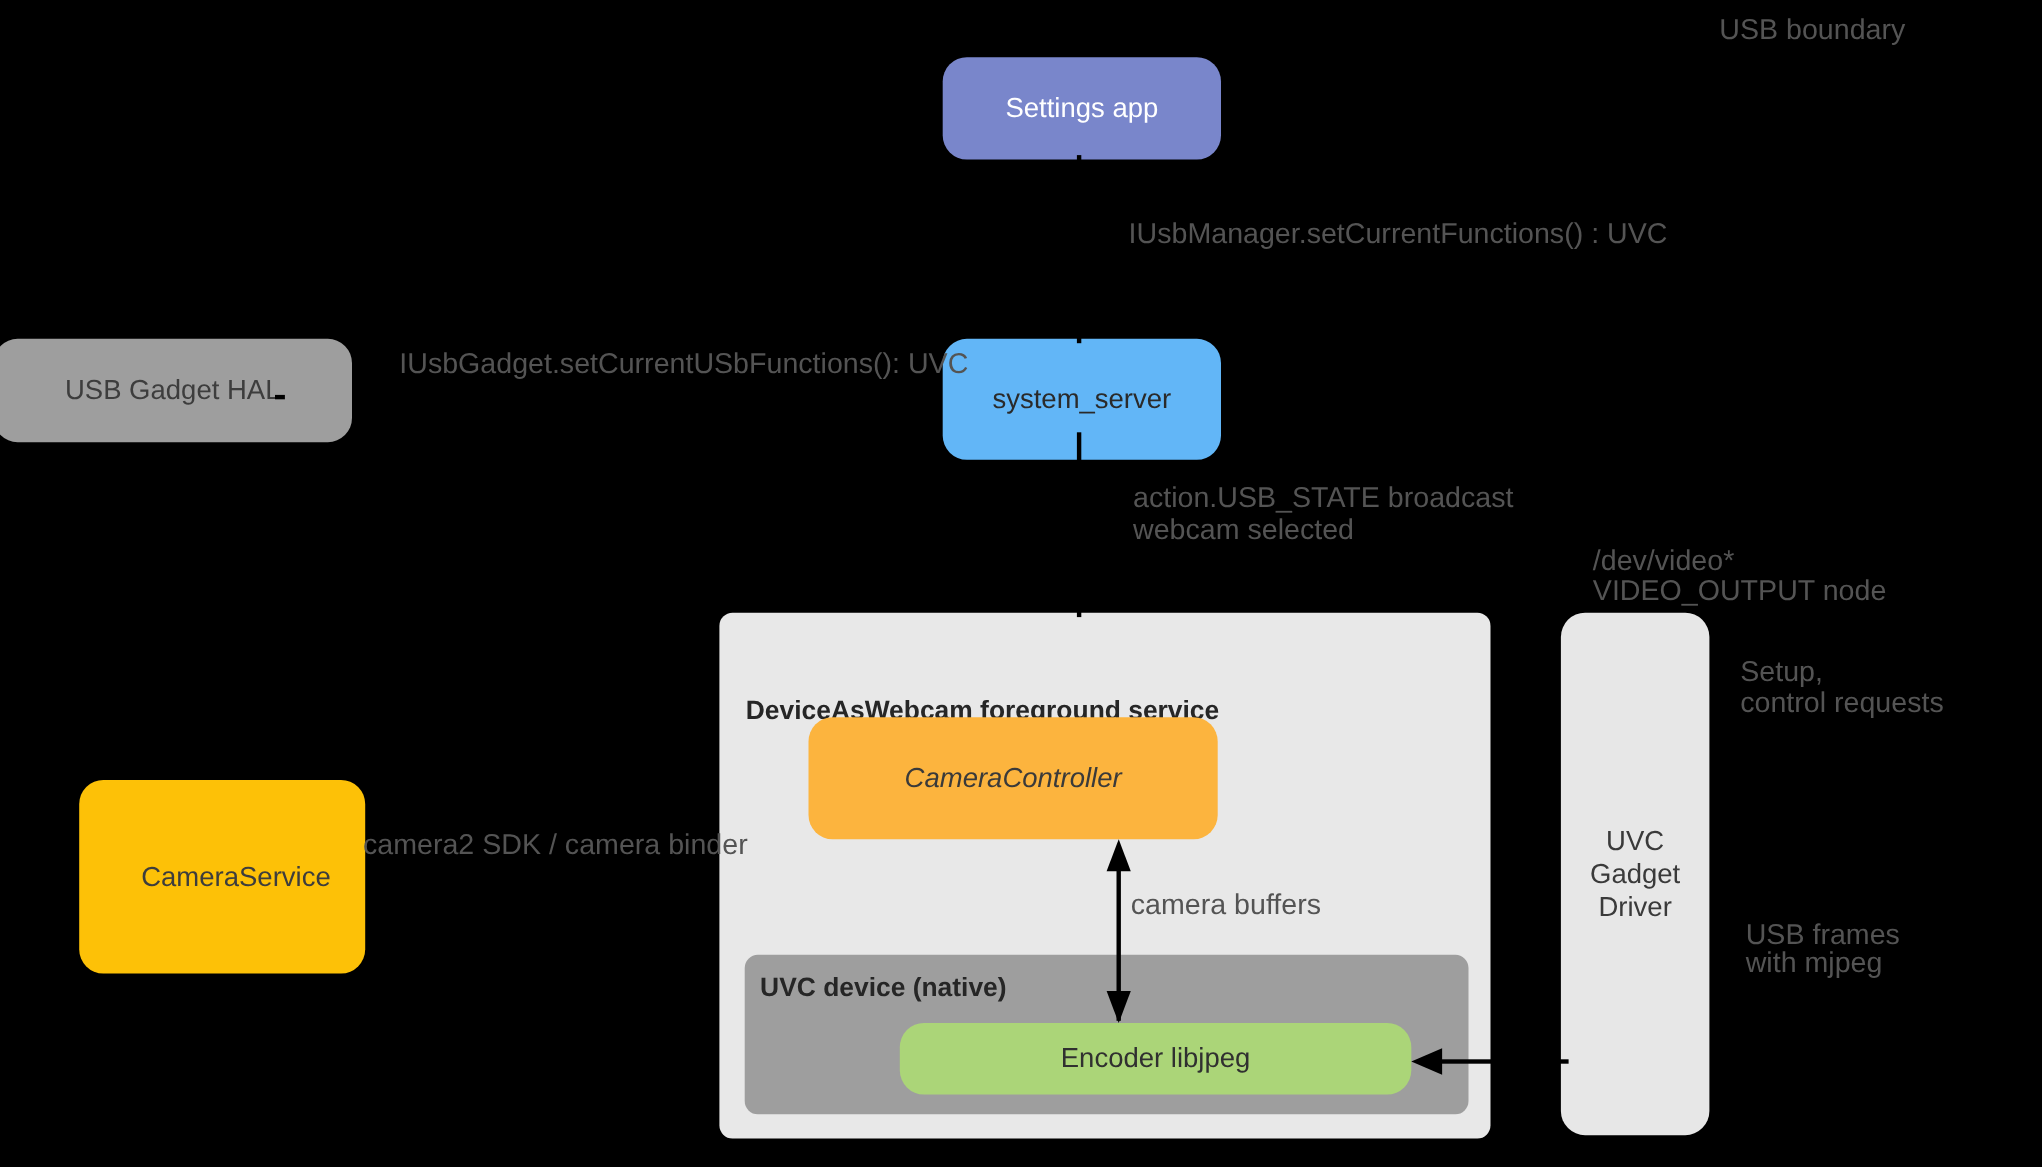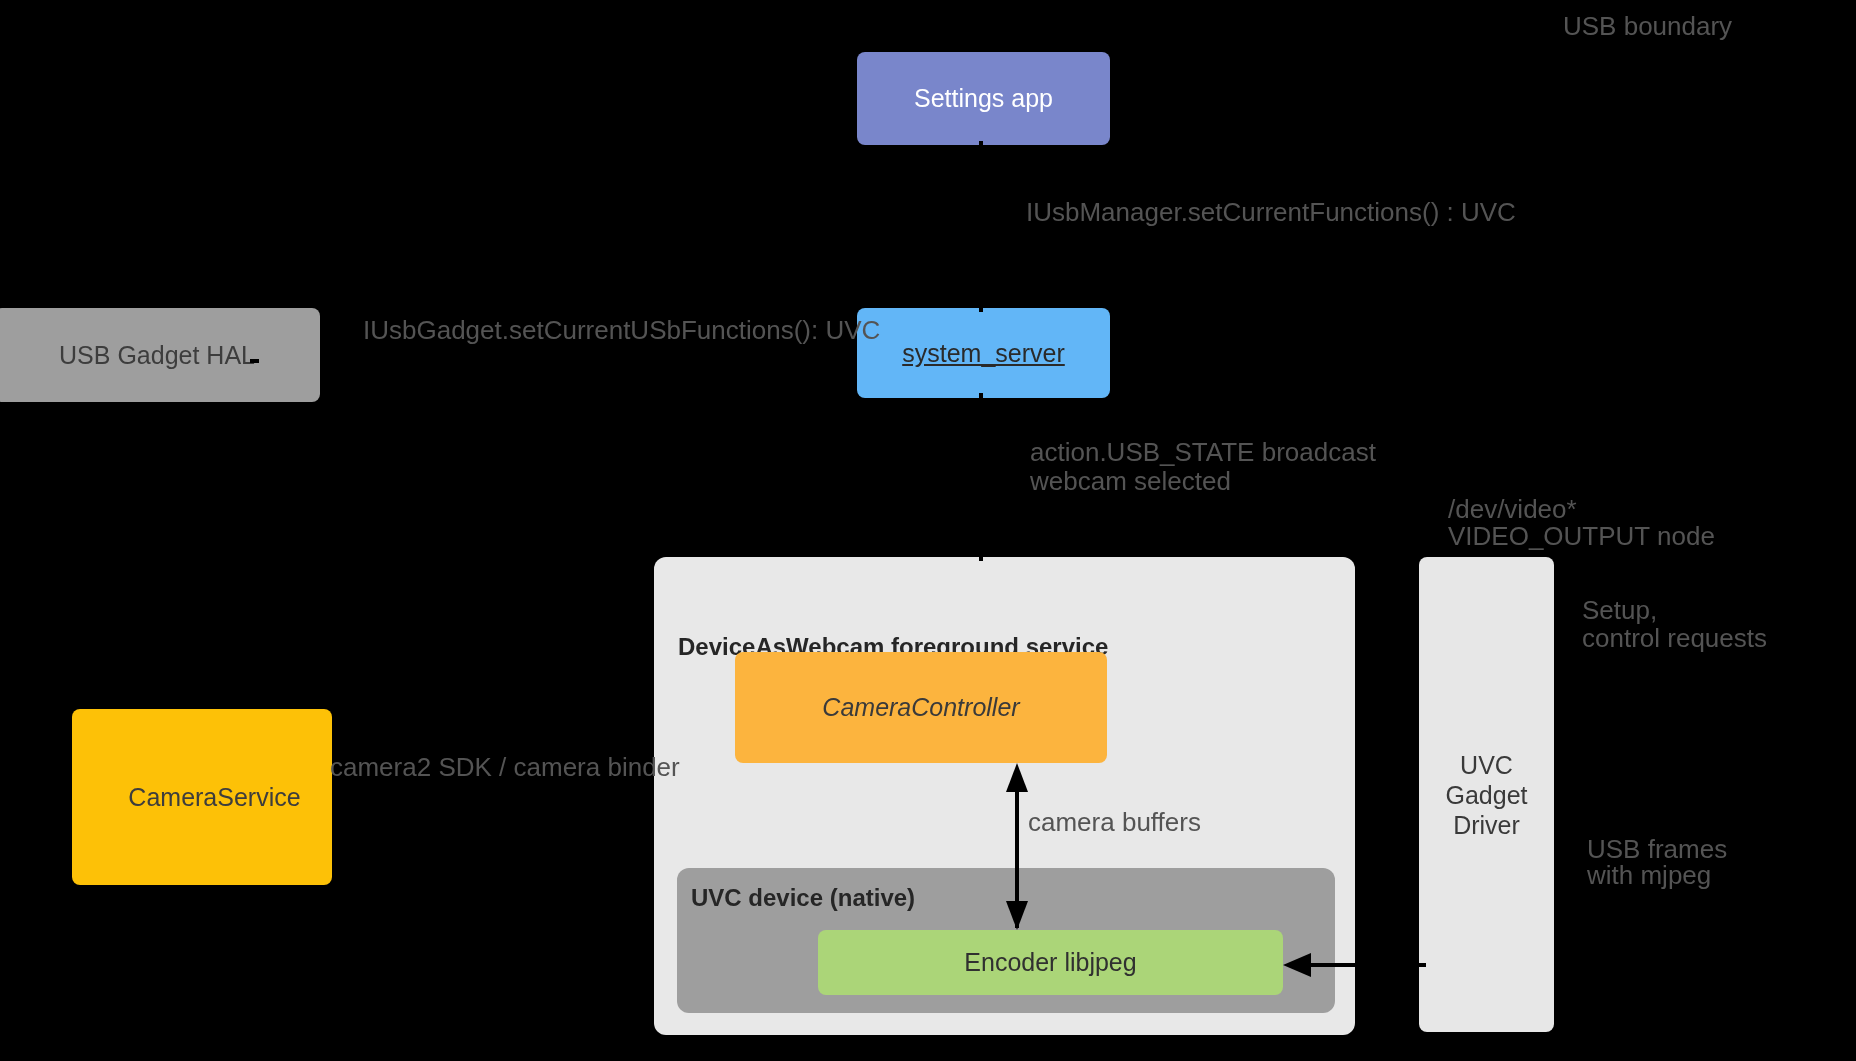--- a/index.html
+++ b/index.html
@@ -2,21 +2,21 @@
 <html><head>
 <meta charset="utf-8">
 <style>
   html,body{margin:0;padding:0;background:#000;}
   #stage{
     position:relative;width:1856px;height:1061px;background:#000;overflow:hidden;
     font-family:"Liberation Sans","DejaVu Sans",sans-serif;
   }
   .node{
     position:absolute;display:flex;align-items:center;justify-content:center;
-    border-radius:8px;font-size:25px;color:#3a3a3a;text-align:center;z-index:2;
+    border-radius:22px;font-size:25px;color:#3a3a3a;text-align:center;z-index:2;
   }
   .container-box{position:absolute;border-radius:12px;z-index:1;}
   .container-title{
     position:absolute;font-weight:700;font-size:24px;color:#262626;z-index:2;white-space:nowrap;
   }
   .annot{
     position:absolute;font-size:26px;line-height:29px;color:#545454;
     white-space:pre-line;z-index:2;
   }
   .hline,.vline{position:absolute;background:#000;}
@@ -24,21 +24,21 @@
   .hline{height:4px;}
   .z0{z-index:0;}
   .arrowhead{position:absolute;width:0;height:0;z-index:3;}
   .head-up{border-left:11px solid transparent;border-right:11px solid transparent;border-bottom:29px solid #000;}
   .head-down{border-left:11px solid transparent;border-right:11px solid transparent;border-top:29px solid #000;}
   .head-left{border-top:12px solid transparent;border-bottom:12px solid transparent;border-right:28px solid #000;}
   .notch{position:absolute;background:#000;z-index:3;}
 
   
   #settings-app   {left:857px;top:52px;width:253px;height:93px;color:#fff;}
-  #system-server  {left:857px;top:308px;width:253px;height:90px;color:#2a2a2a;text-decoration:underline;}
+  #system-server  {left:857px;top:308px;width:253px;height:110px;color:#2a2a2a;}
   #usb-gadget-hal {left:-6px;top:308px;width:326px;height:94px;color:#3d3d3d;}
   #camera-service {left:72px;top:709px;width:235px;height:176px;color:#3d3d3d;}
   #dawc-container {left:654px;top:557px;width:701px;height:478px;}
   #dawc-title     {left:678px;top:594px;margin-top:39px;}
   #camera-controller{left:735px;top:652px;width:372px;height:111px;font-style:italic;}
   #uvc-device     {left:677px;top:868px;width:658px;height:145px;}
   #uvc-device-title{left:691px;top:884px;}
   #encoder        {left:818px;top:930px;width:465px;height:65px;color:#303030;}
   #uvc-gadget-driver{left:1419px;top:557px;width:135px;height:475px;white-space:pre-line;line-height:30px;}
 

